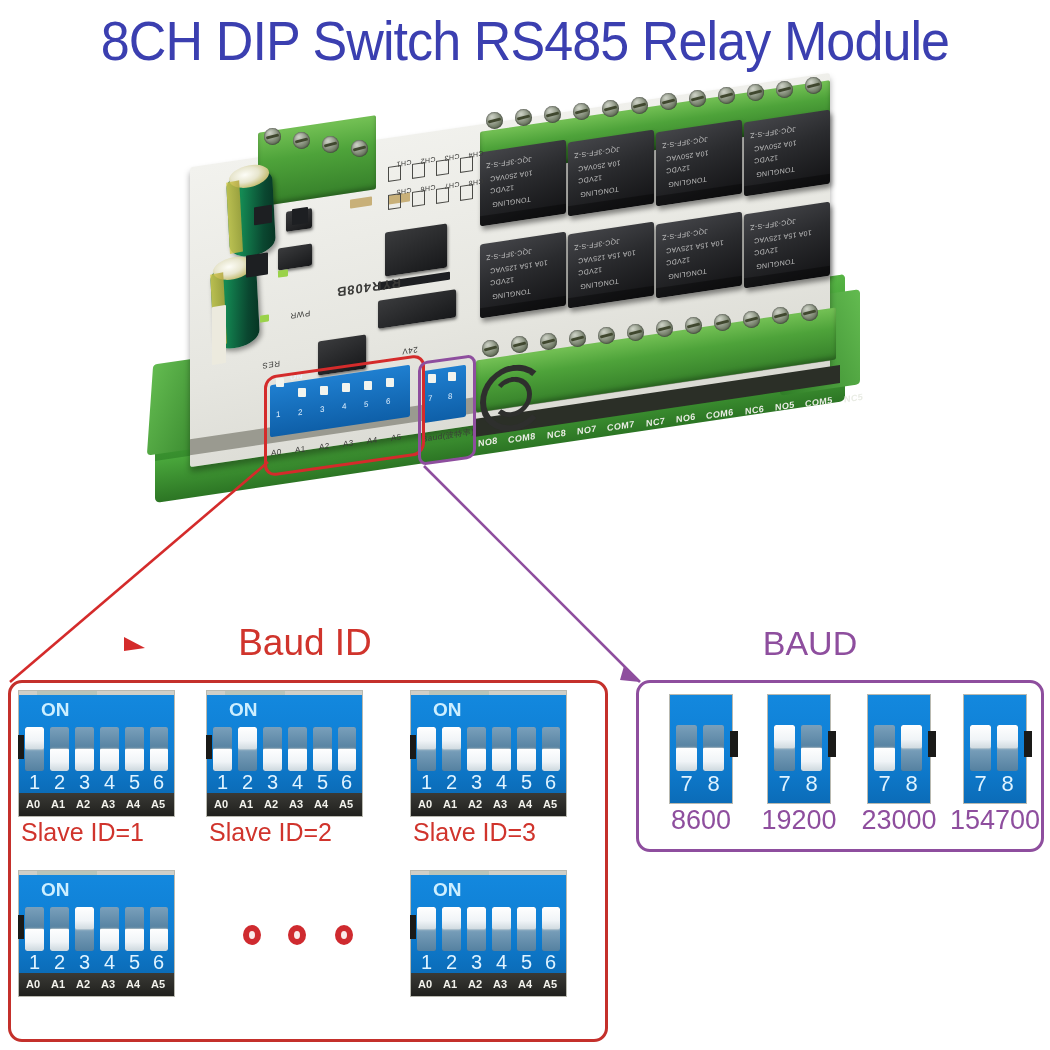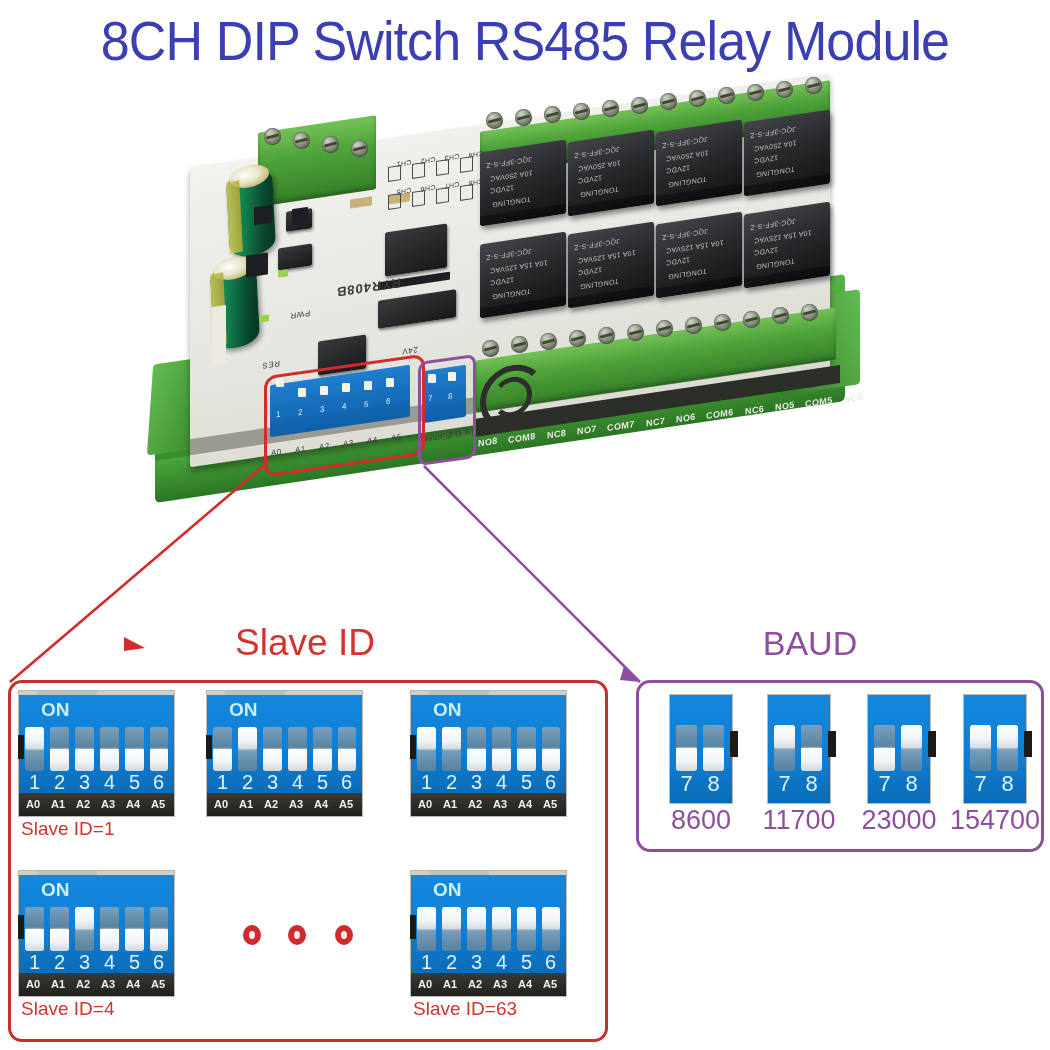--- a/index.html
+++ b/index.html
@@ -179,21 +179,21 @@
     position:absolute;left:8px;top:680px;width:600px;height:362px;
     border:3px solid #c4302b;border-radius:14px;box-sizing:border-box;
   }
   #baud-panel{
     position:absolute;left:636px;top:680px;width:408px;height:172px;
     border:3px solid #8e4e9e;border-radius:14px;box-sizing:border-box;
   }
 
   .slave-cell{position:absolute;width:180px;}
   .slave-cap{
-    margin-top:2px;font-size:19px;color:#d0342c;text-align:left;
+    margin-top:2px;font-size:25px;color:#d0342c;text-align:left;
     padding-left:2px;white-space:nowrap;
   }
   .baud-cell{position:absolute;width:96px;text-align:center;}
   .baud-cap{margin-top:2px;font-size:27px;color:#8e4e9e;white-space:nowrap;}
 
   
   .dip{
     position:relative;background:#cfcfc8;
     box-shadow:0 0 0 1px #b9b9b0;
   }
@@ -472,21 +472,21 @@
 
 <svg id="callouts" viewBox="0 0 1050 1050">
 
   <path d="M 268 462 L 10 682" stroke="#d42b2b" stroke-width="2.6" fill="none"></path>
   <path d="M 124 637 L 145 648 L 124 651 Z" fill="#d42b2b"></path>
 
   <path d="M 424 466 L 640 682" stroke="#8e4e9e" stroke-width="2.6" fill="none"></path>
   <path d="M 624 666 L 640 682 L 620 680 Z" fill="#8e4e9e"></path>
 </svg>
 
-<div id="slave-title">Slave ID</div>
+<div id="slave-title">Baud ID</div>
 
 <div id="slave-panel">
 
   <div class="slave-cell" style="left:8px;top:8px;">
     <div class="dip" style="width:155px;height:125px;">
       <div class="toptab" style="left:18px;top:0;width:60px;height:6px;"></div>
       <div class="body" style="top:4px;height:98px;">
         <div class="on" style="left:22px;top:4px;font-size:19px;">ON</div>
         <div class="leftnub" style="top:40px;width:6px;height:24px;"></div>
         <div class="lever up" style="left:6px;top:32px;width:19px;height:44px;">
@@ -571,20 +571,21 @@
       </div>
       <div class="strip" style="height:23px;">
         <span style="left:2px;top:5px;width:24px;font-size:11px;">A0</span>
         <span style="left:27px;top:5px;width:24px;font-size:11px;">A1</span>
         <span style="left:52px;top:5px;width:24px;font-size:11px;">A2</span>
         <span style="left:77px;top:5px;width:24px;font-size:11px;">A3</span>
         <span style="left:102px;top:5px;width:24px;font-size:11px;">A4</span>
         <span style="left:127px;top:5px;width:24px;font-size:11px;">A5</span>
       </div>
     </div>
+    <div class="slave-cap">Slave ID=2</div>
   </div>
 
   <div class="slave-cell" style="left:400px;top:8px;">
     <div class="dip" style="width:155px;height:125px;">
       <div class="toptab" style="left:18px;top:0;width:60px;height:6px;"></div>
       <div class="body" style="top:4px;height:98px;">
         <div class="on" style="left:22px;top:4px;font-size:19px;">ON</div>
         <div class="leftnub" style="top:40px;width:6px;height:24px;"></div>
         <div class="lever up" style="left:6px;top:32px;width:19px;height:44px;">
             <i></i>
@@ -619,20 +620,21 @@
       </div>
       <div class="strip" style="height:23px;">
         <span style="left:2px;top:5px;width:24px;font-size:11px;">A0</span>
         <span style="left:27px;top:5px;width:24px;font-size:11px;">A1</span>
         <span style="left:52px;top:5px;width:24px;font-size:11px;">A2</span>
         <span style="left:77px;top:5px;width:24px;font-size:11px;">A3</span>
         <span style="left:102px;top:5px;width:24px;font-size:11px;">A4</span>
         <span style="left:127px;top:5px;width:24px;font-size:11px;">A5</span>
       </div>
     </div>
+    <div class="slave-cap">Slave ID=3</div>
   </div>
 
   <div class="slave-cell" style="left:8px;top:188px;">
     <div class="dip" style="width:155px;height:125px;">
       <div class="toptab" style="left:18px;top:0;width:60px;height:6px;"></div>
       <div class="body" style="top:4px;height:98px;">
         <div class="on" style="left:22px;top:4px;font-size:19px;">ON</div>
         <div class="leftnub" style="top:40px;width:6px;height:24px;"></div>
         <div class="lever down" style="left:6px;top:32px;width:19px;height:44px;">
             <i></i>
@@ -667,21 +669,20 @@
       </div>
       <div class="strip" style="height:23px;">
         <span style="left:2px;top:5px;width:24px;font-size:11px;">A0</span>
         <span style="left:27px;top:5px;width:24px;font-size:11px;">A1</span>
         <span style="left:52px;top:5px;width:24px;font-size:11px;">A2</span>
         <span style="left:77px;top:5px;width:24px;font-size:11px;">A3</span>
         <span style="left:102px;top:5px;width:24px;font-size:11px;">A4</span>
         <span style="left:127px;top:5px;width:24px;font-size:11px;">A5</span>
       </div>
     </div>
-    <div class="slave-cap">Slave ID=4</div>
   </div>
 
   <div class="slave-cell" style="left:400px;top:188px;">
     <div class="dip" style="width:155px;height:125px;">
       <div class="toptab" style="left:18px;top:0;width:60px;height:6px;"></div>
       <div class="body" style="top:4px;height:98px;">
         <div class="on" style="left:22px;top:4px;font-size:19px;">ON</div>
         <div class="leftnub" style="top:40px;width:6px;height:24px;"></div>
         <div class="lever up" style="left:6px;top:32px;width:19px;height:44px;">
             <i></i>
@@ -716,21 +717,20 @@
       </div>
       <div class="strip" style="height:23px;">
         <span style="left:2px;top:5px;width:24px;font-size:11px;">A0</span>
         <span style="left:27px;top:5px;width:24px;font-size:11px;">A1</span>
         <span style="left:52px;top:5px;width:24px;font-size:11px;">A2</span>
         <span style="left:77px;top:5px;width:24px;font-size:11px;">A3</span>
         <span style="left:102px;top:5px;width:24px;font-size:11px;">A4</span>
         <span style="left:127px;top:5px;width:24px;font-size:11px;">A5</span>
       </div>
     </div>
-    <div class="slave-cap">Slave ID=63</div>
   </div>
 </div>
 
 <div class="dots">
   <div class="dot" style="left:0;top:0;"></div>
   <div class="dot" style="left:45px;top:0;"></div>
   <div class="dot" style="left:92px;top:0;"></div>
 </div>
 
 <div id="baud-title">BAUD</div>
@@ -765,21 +765,21 @@
             <div class="shade"></div>
           </div>
         <div class="lever down" style="left:33px;top:30px;width:21px;height:46px;">
             <i></i>
             <div class="shade"></div>
           </div>
         <div class="num" style="left:6px;top:76px;width:21px;font-size:22px;">7</div>
         <div class="num" style="left:33px;top:76px;width:21px;font-size:22px;">8</div>
       </div>
     </div>
-    <div class="baud-cap">11700</div>
+    <div class="baud-cap">19200</div>
   </div>
 
   <div class="baud-cell" style="left:212px;top:12px;">
     <div class="dip" style="width:62px;height:108px;margin:0 auto;">
       <div class="body" style="top:0;height:108px;">
         <div class="rightnub" style="right:-6px;top:36px;width:8px;height:26px;"></div>
         <div class="lever down" style="left:6px;top:30px;width:21px;height:46px;">
             <i></i>
             <div class="shade"></div>
           </div>

